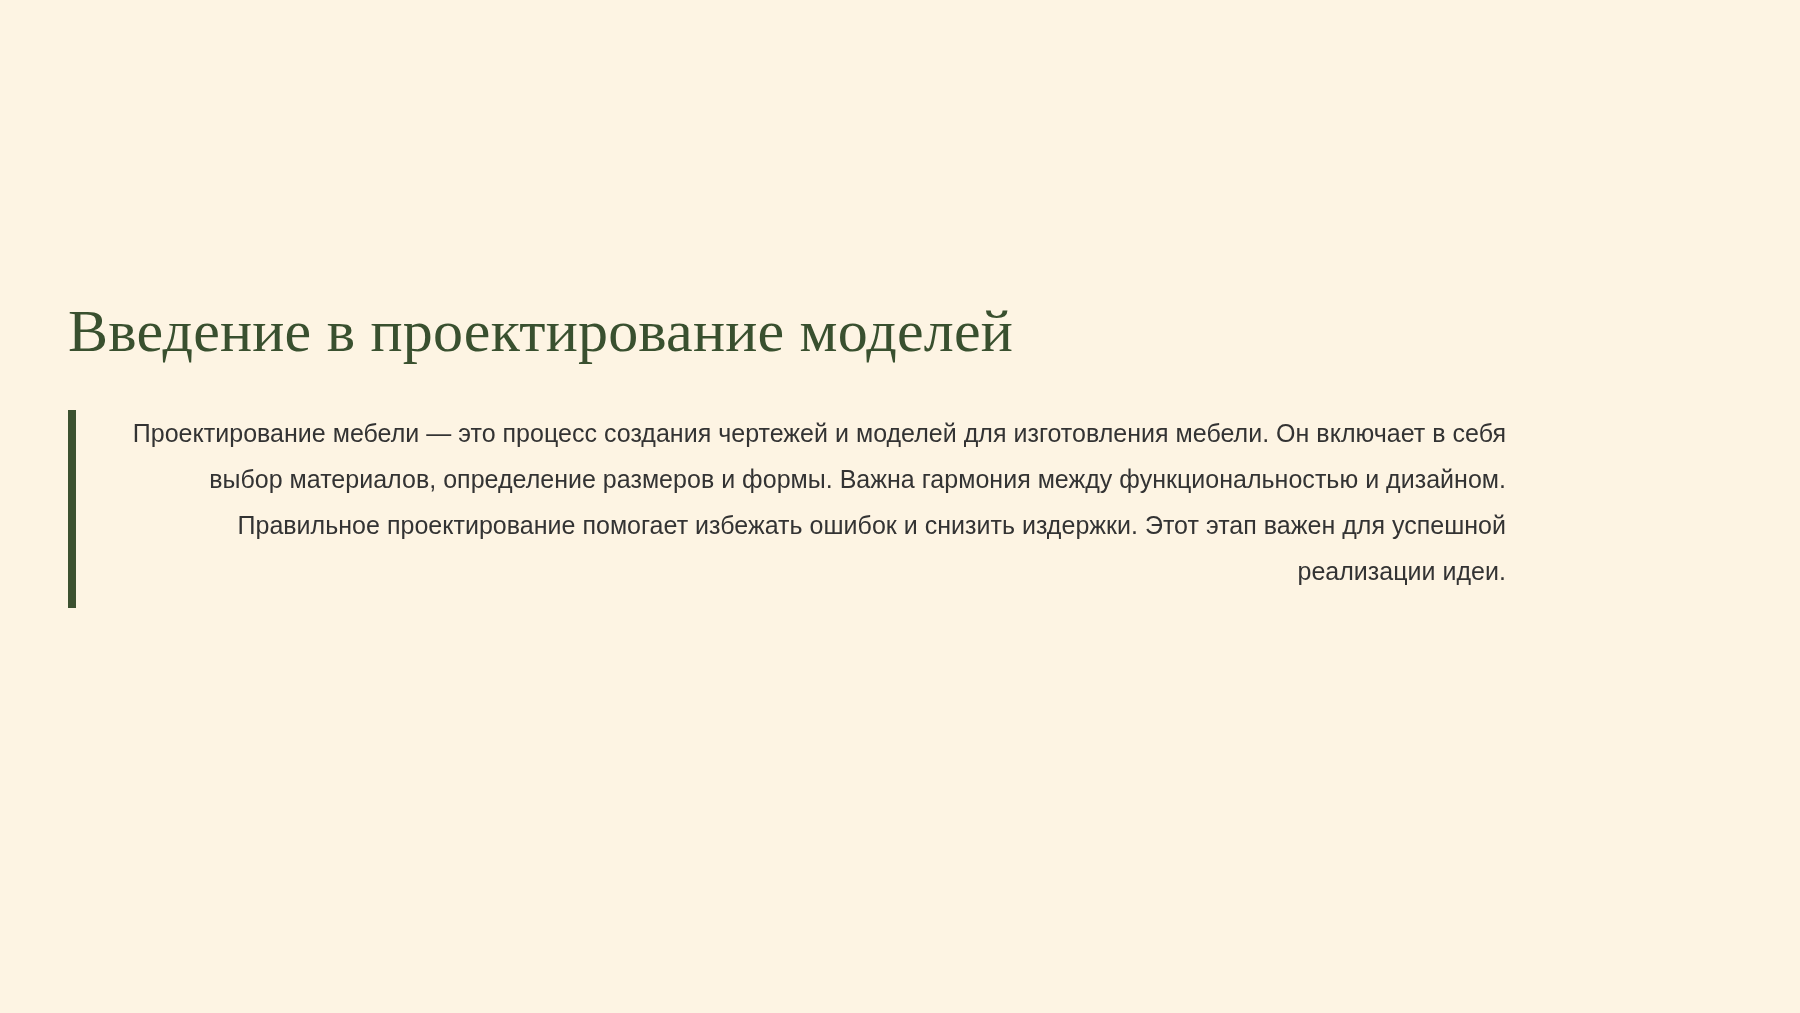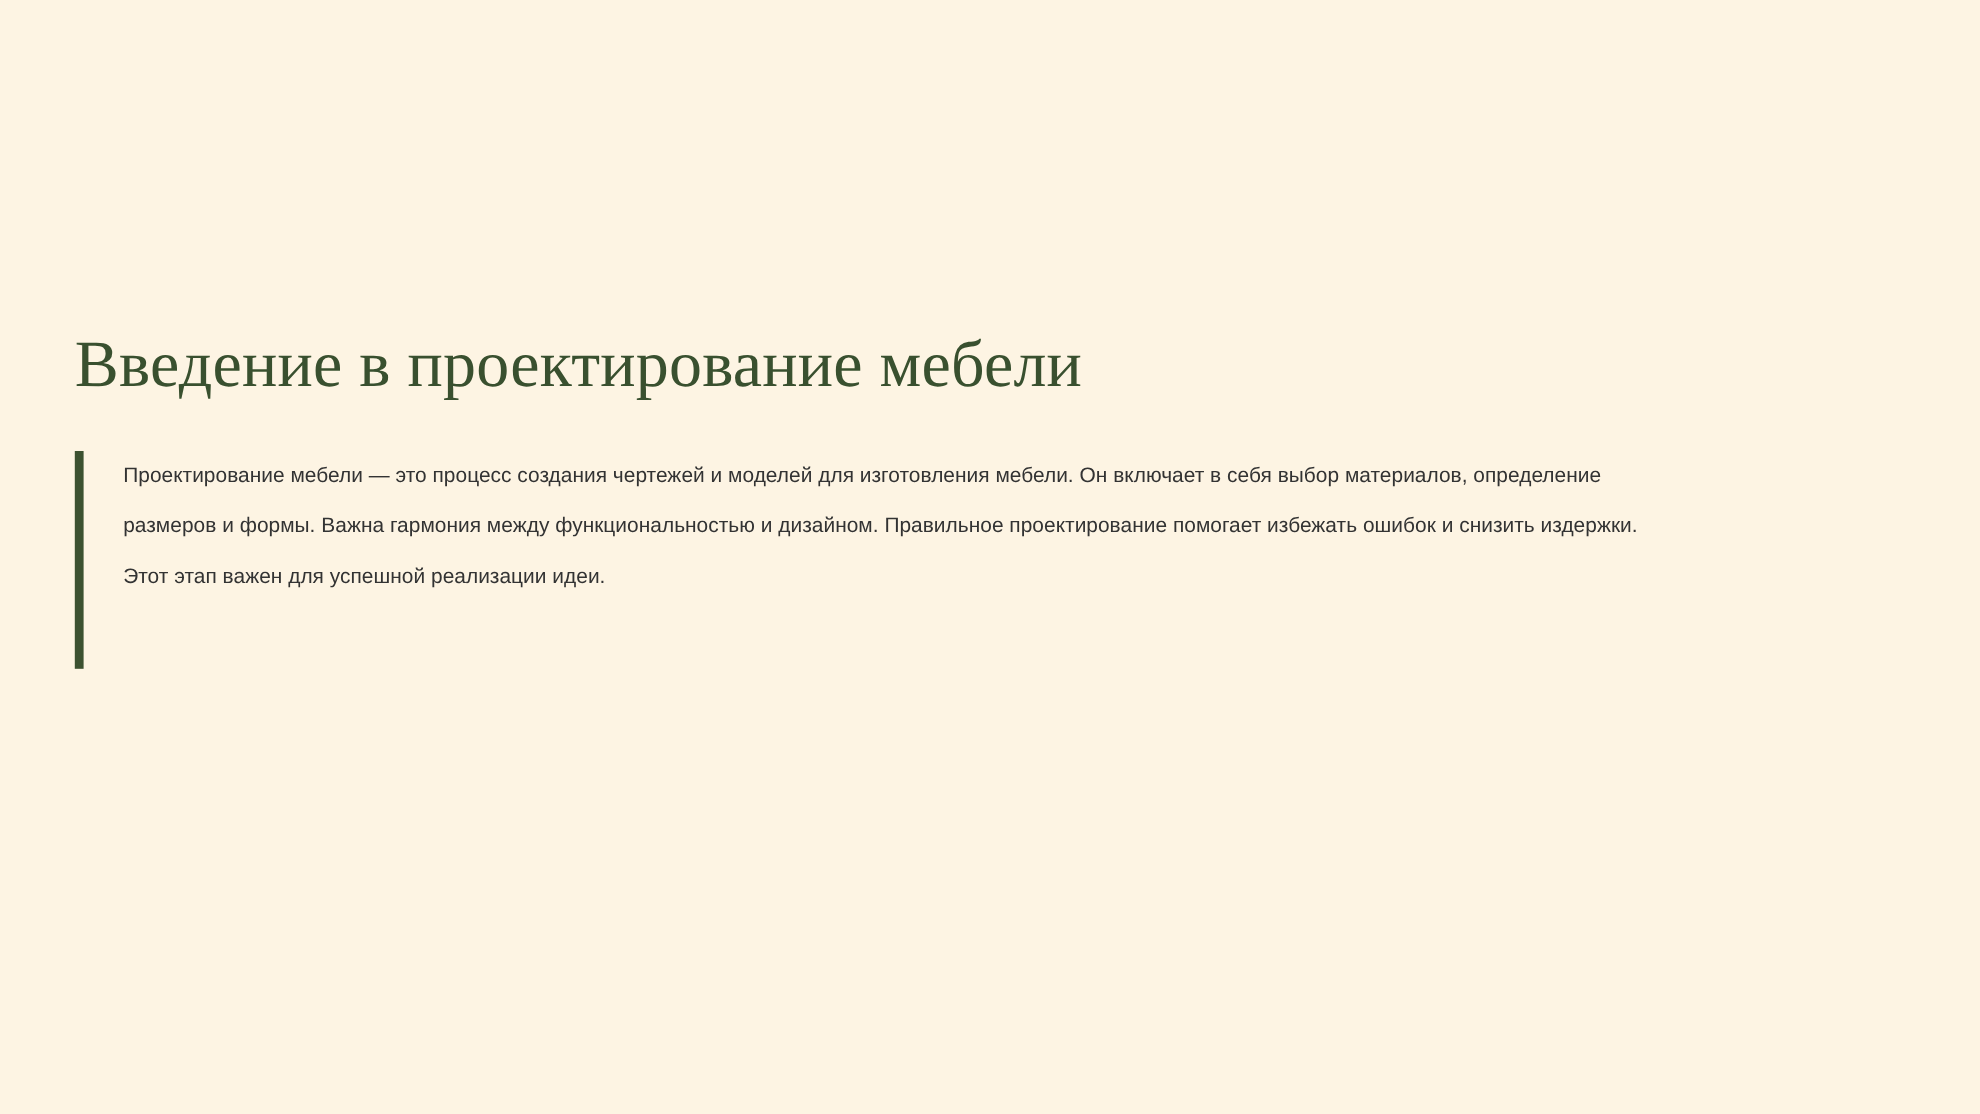--- a/index.html
+++ b/index.html
@@ -56,36 +56,36 @@
     top: 0;
     width: 8px;
     height: 198px;
     background: #3c5130;
   }
 
   .body-text {
     margin: 0;
     padding: 0;
     font-family: "Liberation Sans", "DejaVu Sans", sans-serif;
-    font-size: 19px;
+    font-size: 25px;
     font-weight: 400;
     line-height: 46px;
     color: #333333;
-    text-align: left;
+    text-align: right;
     width: 1394px;
     letter-spacing: 0.02px;
   }
 </style>
 </head>
 <body>
 
 <div class="slide">
   <div class="slide-inner">
 
-    <h1 class="slide-title">Введение в проектирование мебели</h1>
+    <h1 class="slide-title">Введение в проектирование моделей</h1>
 
     <div class="body-block">
       <div class="accent-bar"></div>
       <p class="body-text">Проектирование мебели — это процесс создания чертежей и моделей для изготовления мебели. Он включает в себя выбор материалов, определение размеров и формы. Важна гармония между функциональностью и дизайном. Правильное проектирование помогает избежать ошибок и снизить издержки. Этот этап важен для успешной реализации идеи.</p>
     </div>
 
   </div>
 </div>
 
 </body></html>

